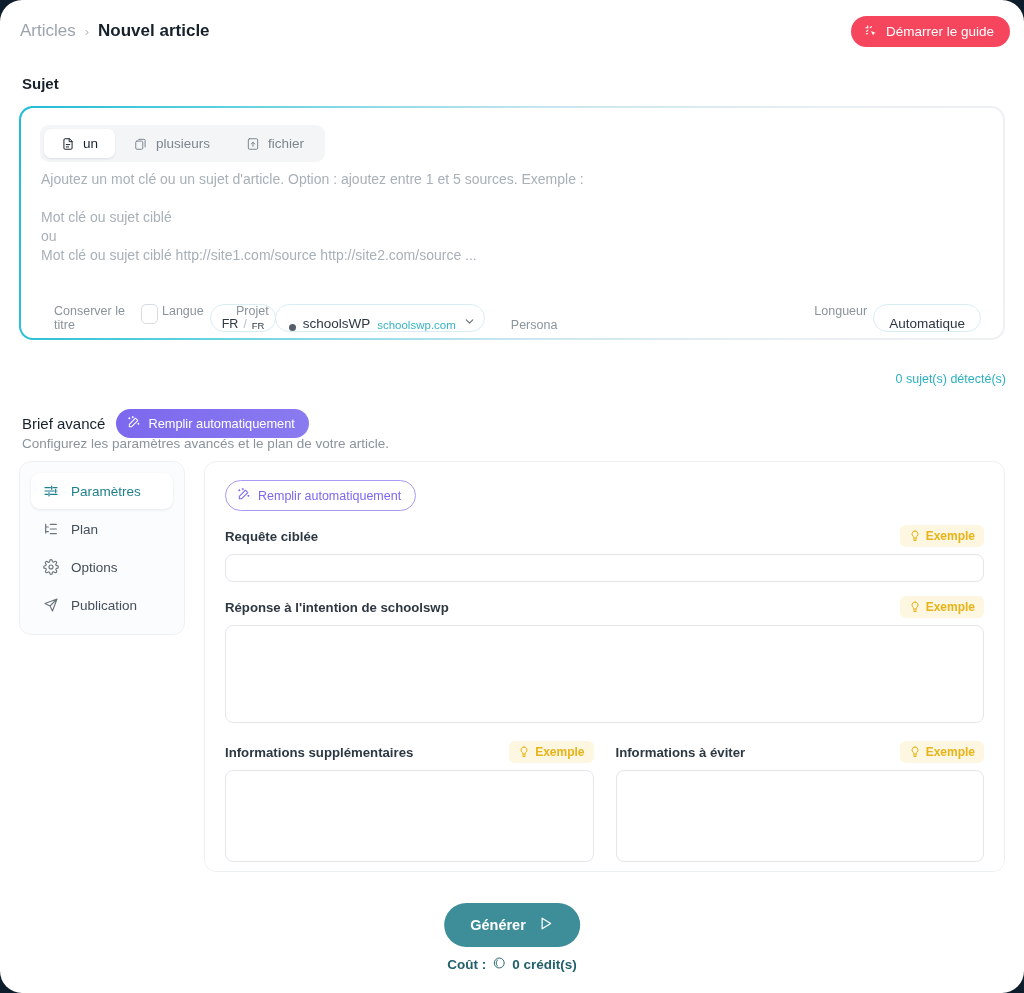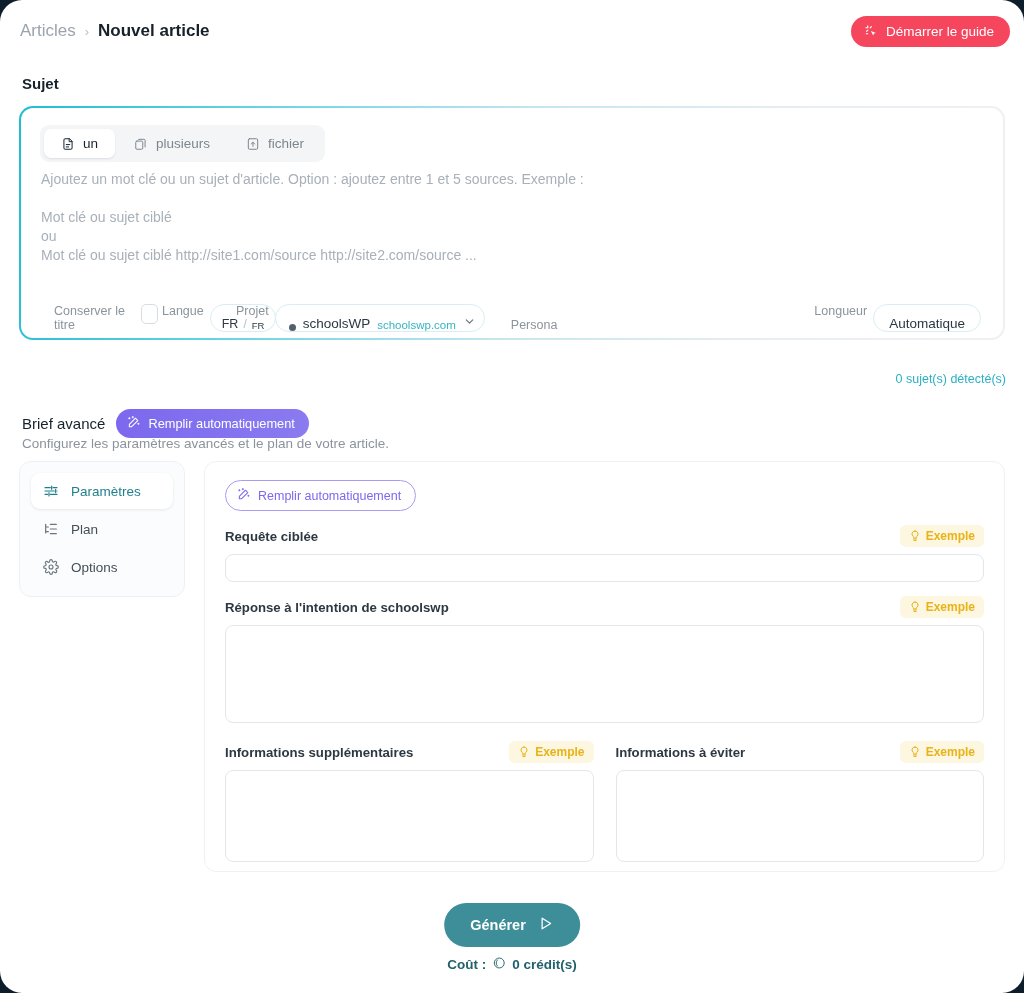--- a/index.html
+++ b/index.html
@@ -475,20 +475,28 @@
     </div>
     <div class="side-item">
       <span>
         <svg width="16" height="16" viewBox="0 0 24 24" fill="none" stroke="#6b757e" stroke-width="1.7" stroke-linecap="round" stroke-linejoin="round">
           <circle cx="12" cy="12" r="3"></circle>
           <path d="M19.4 15a1.6 1.6 0 0 0 .3 1.8l.1.1a2 2 0 1 1-2.8 2.8l-.1-.1a1.6 1.6 0 0 0-1.8-.3 1.6 1.6 0 0 0-1 1.5V21a2 2 0 1 1-4 0v-.1a1.6 1.6 0 0 0-1-1.5 1.6 1.6 0 0 0-1.8.3l-.1.1a2 2 0 1 1-2.8-2.8l.1-.1a1.6 1.6 0 0 0 .3-1.8 1.6 1.6 0 0 0-1.5-1H3a2 2 0 1 1 0-4h.1a1.6 1.6 0 0 0 1.5-1 1.6 1.6 0 0 0-.3-1.8l-.1-.1a2 2 0 1 1 2.8-2.8l.1.1a1.6 1.6 0 0 0 1.8.3H9a1.6 1.6 0 0 0 1-1.5V3a2 2 0 1 1 4 0v.1a1.6 1.6 0 0 0 1 1.5 1.6 1.6 0 0 0 1.8-.3l.1-.1a2 2 0 1 1 2.8 2.8l-.1.1a1.6 1.6 0 0 0-.3 1.8V9a1.6 1.6 0 0 0 1.5 1H21a2 2 0 1 1 0 4h-.1a1.6 1.6 0 0 0-1.5 1z"></path>
         </svg>
       </span>
       <span>Options</span>
     </div>
+    <div class="side-item">
+      <span>
+        <svg width="16" height="16" viewBox="0 0 24 24" fill="none" stroke="#6b757e" stroke-width="1.7" stroke-linecap="round" stroke-linejoin="round">
+          <path d="M21 3L10.5 13.5M21 3l-6.8 18-3.7-7.5L3 9.8z"></path>
+        </svg>
+      </span>
+      <span>Publication</span>
+    </div>
   </div>
 
   <div class="panel">
 
     <button class="fill-btn-outline">
       <span>
         <svg width="14" height="14" viewBox="0 0 24 24" fill="none" stroke="#7b68ee" stroke-width="1.8" stroke-linecap="round" stroke-linejoin="round">
           <path d="M14.5 5.5l4 4L8 20H4v-4z"></path>
           <path d="M4 4.5v2M3 5.5h2M10 2.5v2M9 3.5h2M19.5 14v2M18.5 15h2"></path>
         </svg>

